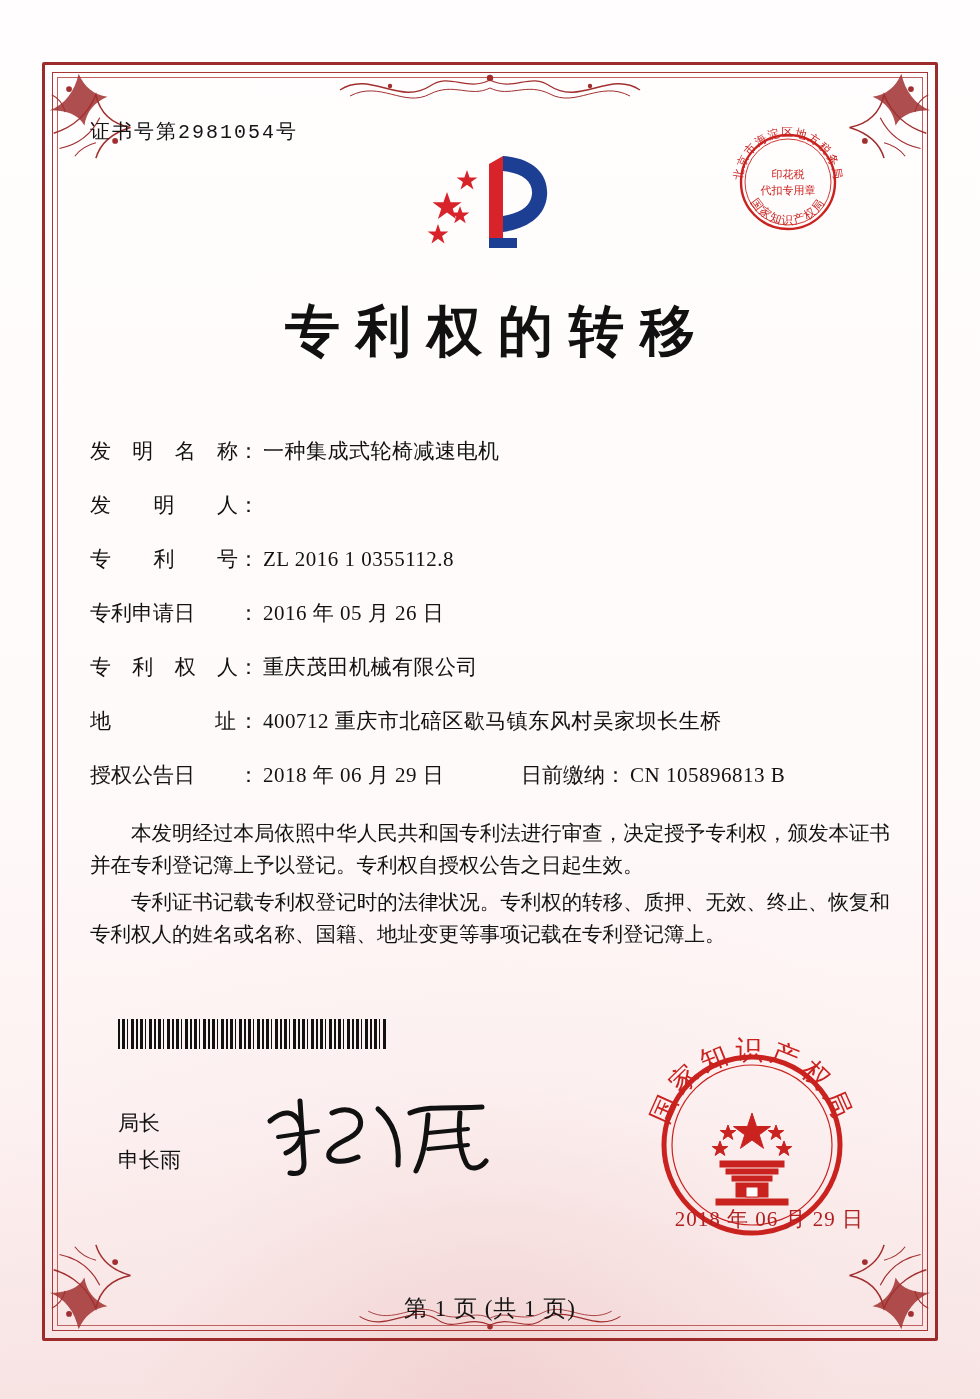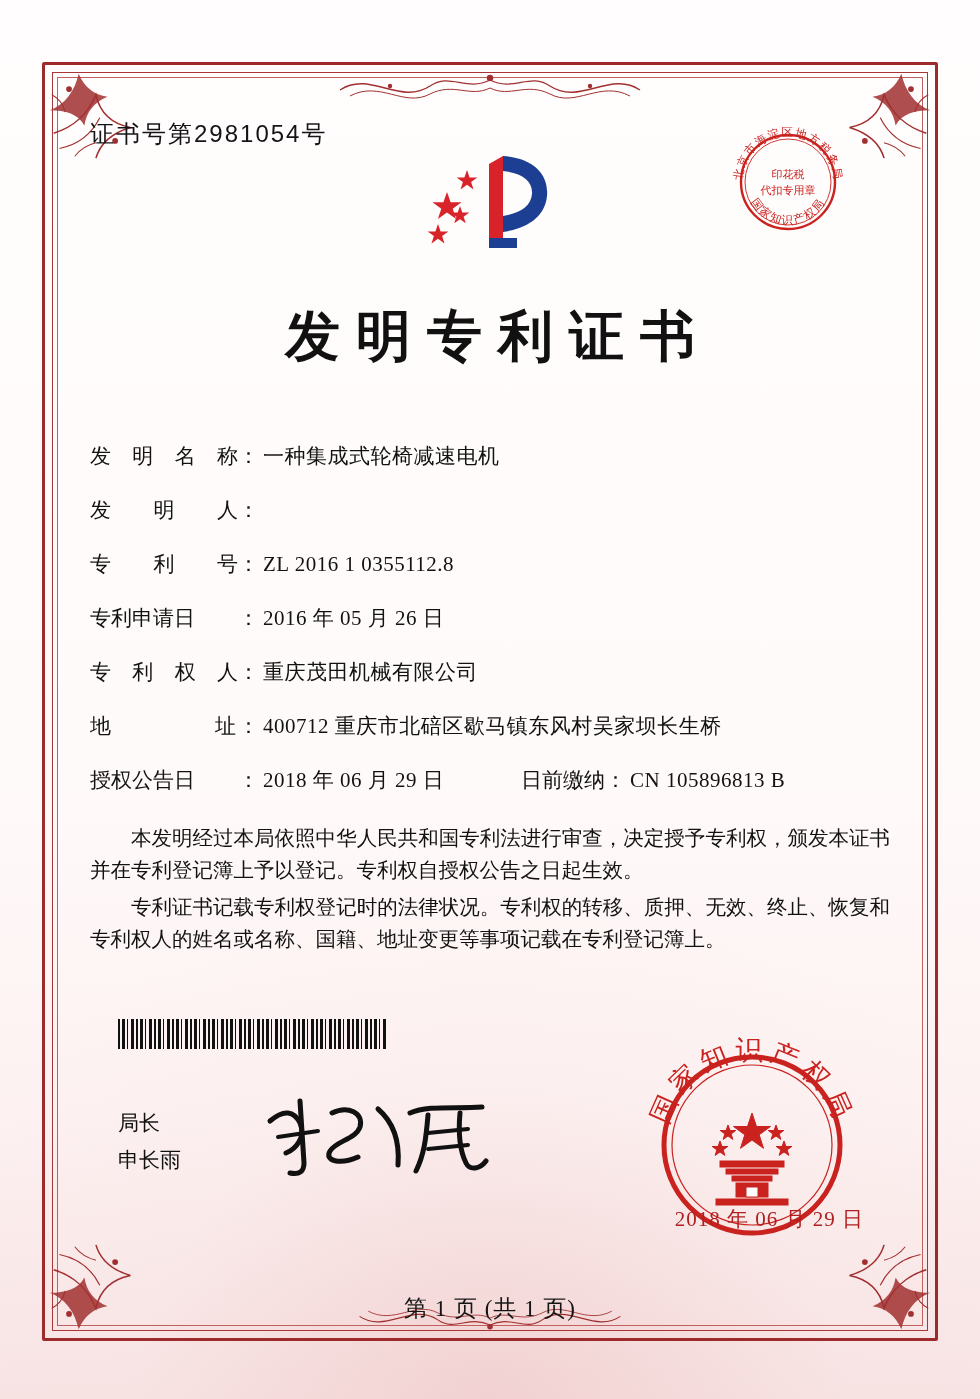--- a/index.html
+++ b/index.html
@@ -75,24 +75,24 @@
   }
   .bottom-flourish svg { width: 100%; height: 100%; display:block; }
 
   
   .content {
     position: absolute;
     left: 90px; right: 90px; top: 118px;
   }
 
   .cert-no {
-    font-size: 24px;
+    font-size: 20px;
     letter-spacing: 2px;
     color: #141414;
-    font-family: Liberation Sans, sans-serif;
+    font-family: Liberation Mono, monospace;
   }
 
   
   .logo-wrap {
     position: absolute;
     left: 50%;
     top: 22px;
     transform: translateX(-50%);
     width: 170px;
     height: 125px;
@@ -341,21 +341,21 @@
           <textPath href="#taxTop" startOffset="50%" text-anchor="middle">北京市海淀区地方税务局</textPath>
         </text>
         <text font-size="11.5" fill="#c9221f" font-family="'DejaVu Serif', serif" letter-spacing="1.4">
           <textPath href="#taxBottom" startOffset="50%" text-anchor="middle">国家知识产权局</textPath>
         </text>
         <text x="64" y="60" font-size="11" fill="#c9221f" text-anchor="middle" font-family="'DejaVu Serif', serif">印花税</text>
         <text x="64" y="76" font-size="11" fill="#c9221f" text-anchor="middle" font-family="'DejaVu Serif', serif">代扣专用章</text>
       </svg>
     </div>
 
-    <div class="title">发明专利证书</div>
+    <div class="title">专利权的转移</div>
 
     <div class="fields">
 
       <div class="field-row">
         <div class="field-label spaced">
           <span>发</span>
             <span>明</span>
             <span>名</span>
             <span>称</span>
         </div>

